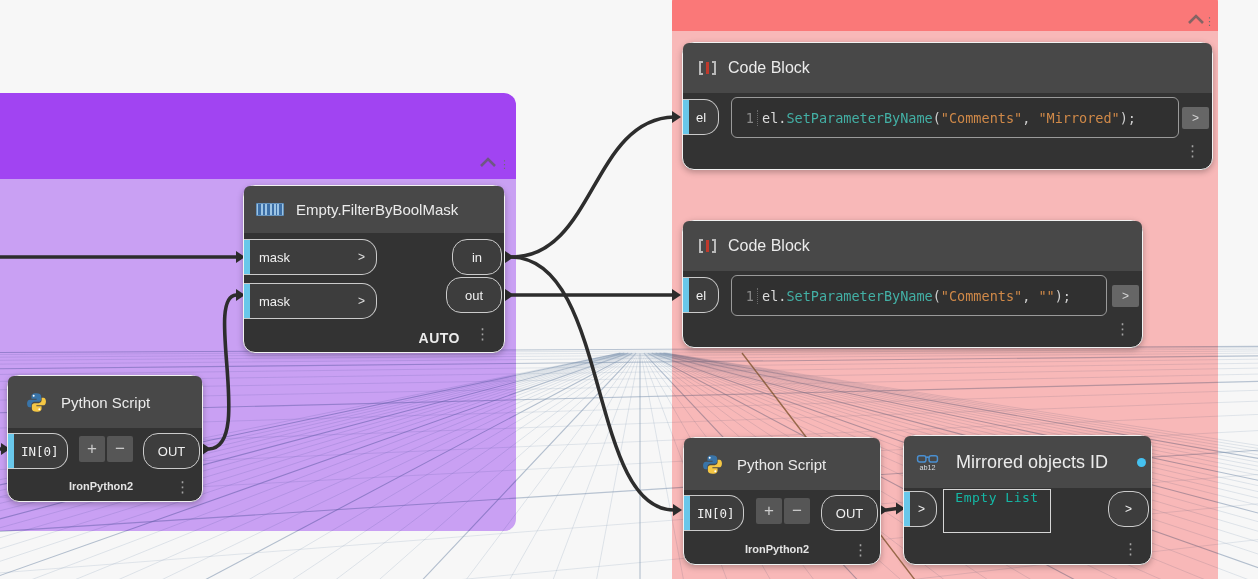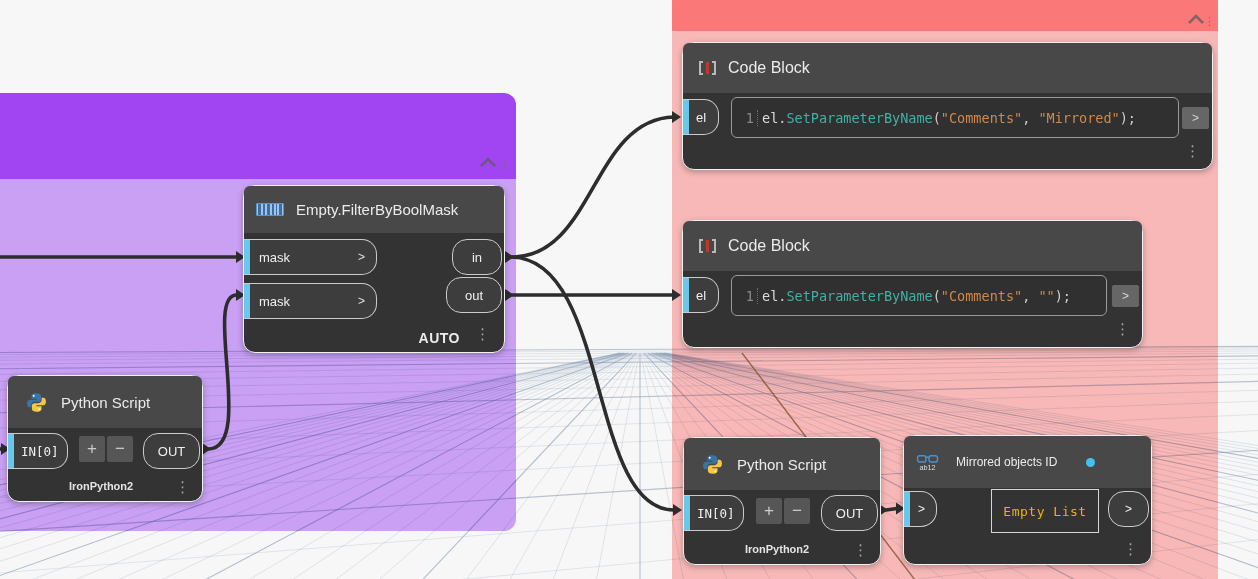--- a/index.html
+++ b/index.html
@@ -40,22 +40,22 @@
 
   
   .codebox{position:absolute;background:#303030;border:1px solid #9a9a9a;border-radius:6px;
            display:flex;align-items:center;box-sizing:border-box;font-size:13.5px;}
   .gut{color:#8a8a8a;width:22px;text-align:right;flex:0 0 22px;border-right:1px dotted #6a6a6a;padding-right:3px;margin-right:4px;}
   .tok-obj{color:#dcdcdc;} .tok-p{color:#cfcfcf;} .tok-m{color:#43b0a5;} .tok-s{color:#d08948;}
   .outbtn{position:absolute;background:#666666;border-radius:2px;color:#d6d6d6;font-size:12px;
           display:flex;align-items:center;justify-content:center;}
   .sqbtn{position:absolute;width:26px;height:26px;background:#565656;border-radius:2px;color:#cccccc;
          font-size:17px;display:flex;align-items:center;justify-content:center;}
-  .valuebox{position:absolute;border:1.5px solid #d6d6d6;display:flex;align-items:center;justify-content:center;
-            color:#eab308;font-size:13px;letter-spacing:.5px;margin-left:48px;}
+  .valuebox{position:absolute;border:1.5px solid #d6d6d6;display:flex;align-items:flex-start;justify-content:center;
+            color:#14b8a6;font-size:13px;letter-spacing:.5px;}
   .dot-renamed{width:9px;height:9px;border-radius:50%;background:#45c1f0;margin-left:12px;flex:0 0 9px;}
 
   
   .cbicon{display:flex;align-items:center;gap:3px;height:15px;}
   .brk{width:4px;height:14px;box-sizing:border-box;}
   .brk-l{border-left:2px solid #b9b9b9;border-top:2px solid #b9b9b9;border-bottom:2px solid #b9b9b9;}
   .brk-r{border-right:2px solid #b9b9b9;border-top:2px solid #b9b9b9;border-bottom:2px solid #b9b9b9;}
   .redbar{width:3px;height:12px;background:#c0392b;}
 </style>
 </head>
@@ -324,21 +324,21 @@
   </div>
 
   <div class="node" style="left:903px;top:435px;width:249px;height:130px;">
     <div class="node-hdr" style="height:52px;gap:17px;">
       <svg width="23" height="21" viewBox="0 0 22 20">
         <rect x="1.5" y="3.5" width="8" height="6" rx="2" fill="none" stroke="#4a8fd0" stroke-width="1.4"></rect>
         <rect x="12.5" y="3.5" width="8" height="6" rx="2" fill="none" stroke="#4a8fd0" stroke-width="1.4"></rect>
         <path d="M9.5 5.5 Q11 4.2 12.5 5.5" fill="none" stroke="#4a8fd0" stroke-width="1.4"></path>
         <text x="11" y="17.5" font-size="7" fill="#d8dde2" text-anchor="middle" font-family="Liberation Sans, sans-serif">ab12</text>
       </svg>
-      <span class="node-title" style="font-size:12px;">Mirrored objects ID</span>
+      <span class="node-title" style="font-size:18px;">Mirrored objects ID</span>
       <span class="dot-renamed"></span>
     </div>
     <div class="pin" style="top:55px;width:33px;border-radius:0 16px 16px 0;">
       <span class="accent"></span>
       <span class="plabel" style="padding-left:8px;font-size:12px;">&gt;</span>
     </div>
     <div class="valuebox mono" style="left:39px;top:53px;width:106px;height:42px;">
       <span>Empty List</span>
     </div>
     <div class="pout" style="top:55px;width:41px;border-radius:16px;">

